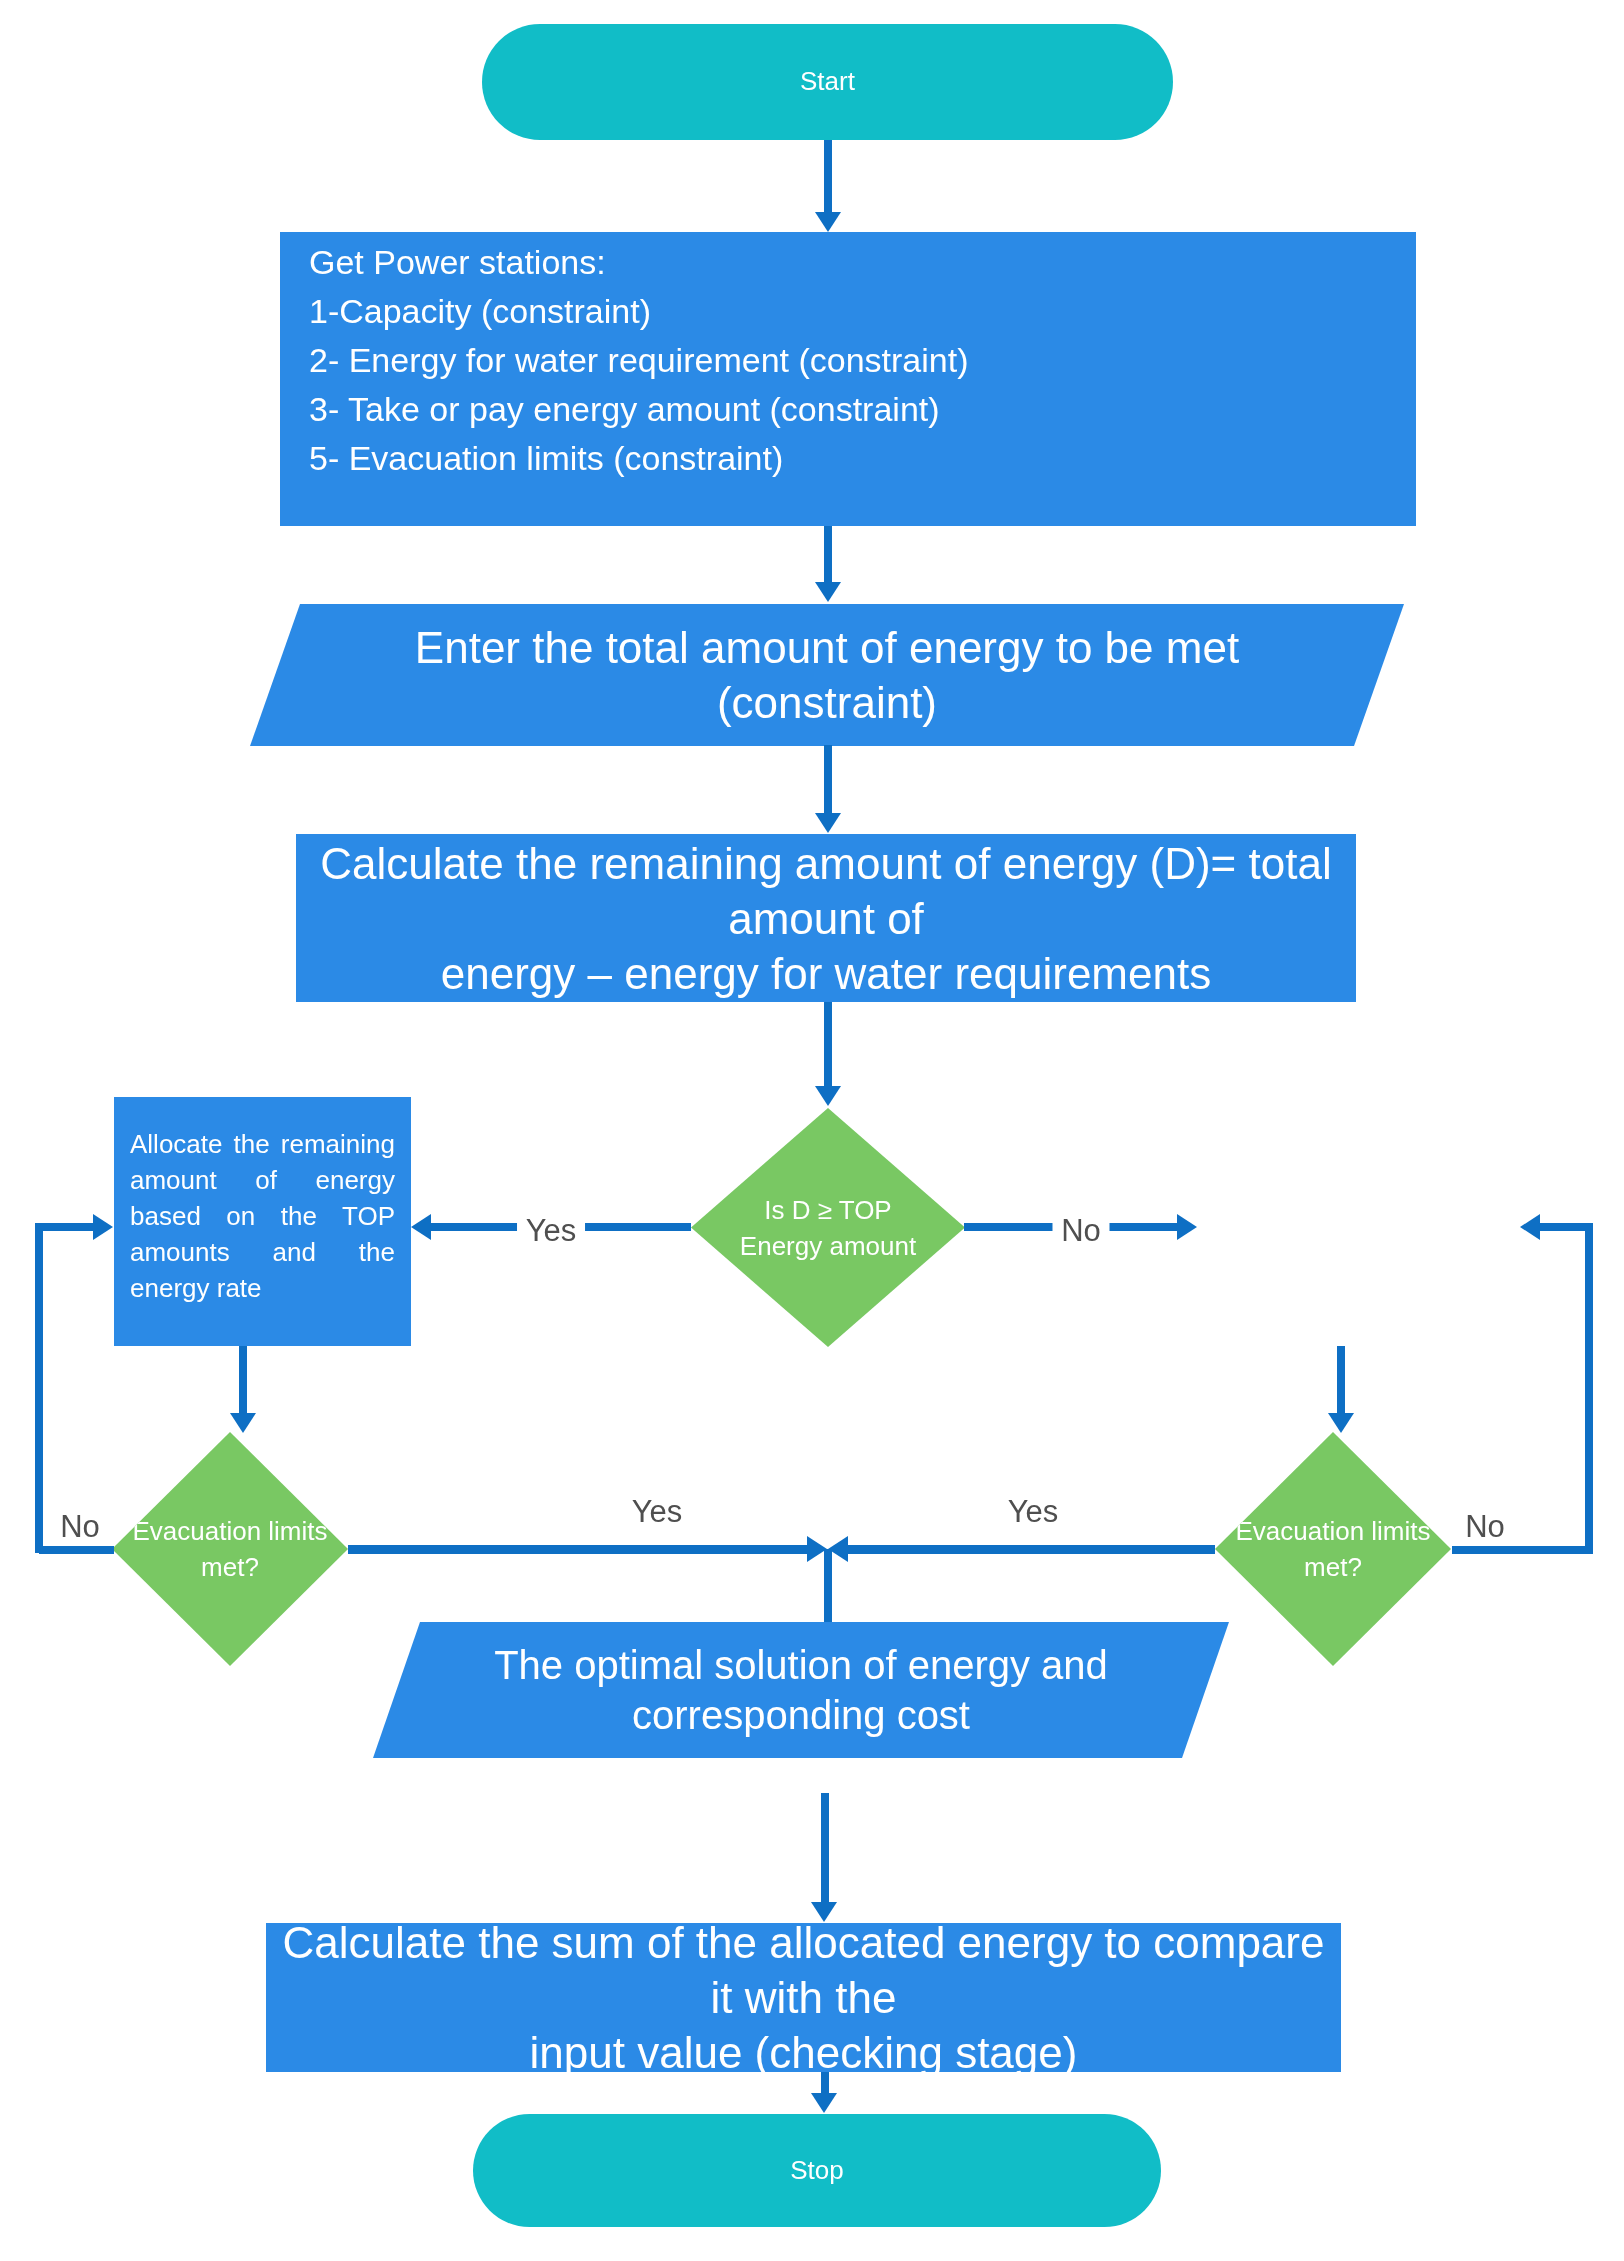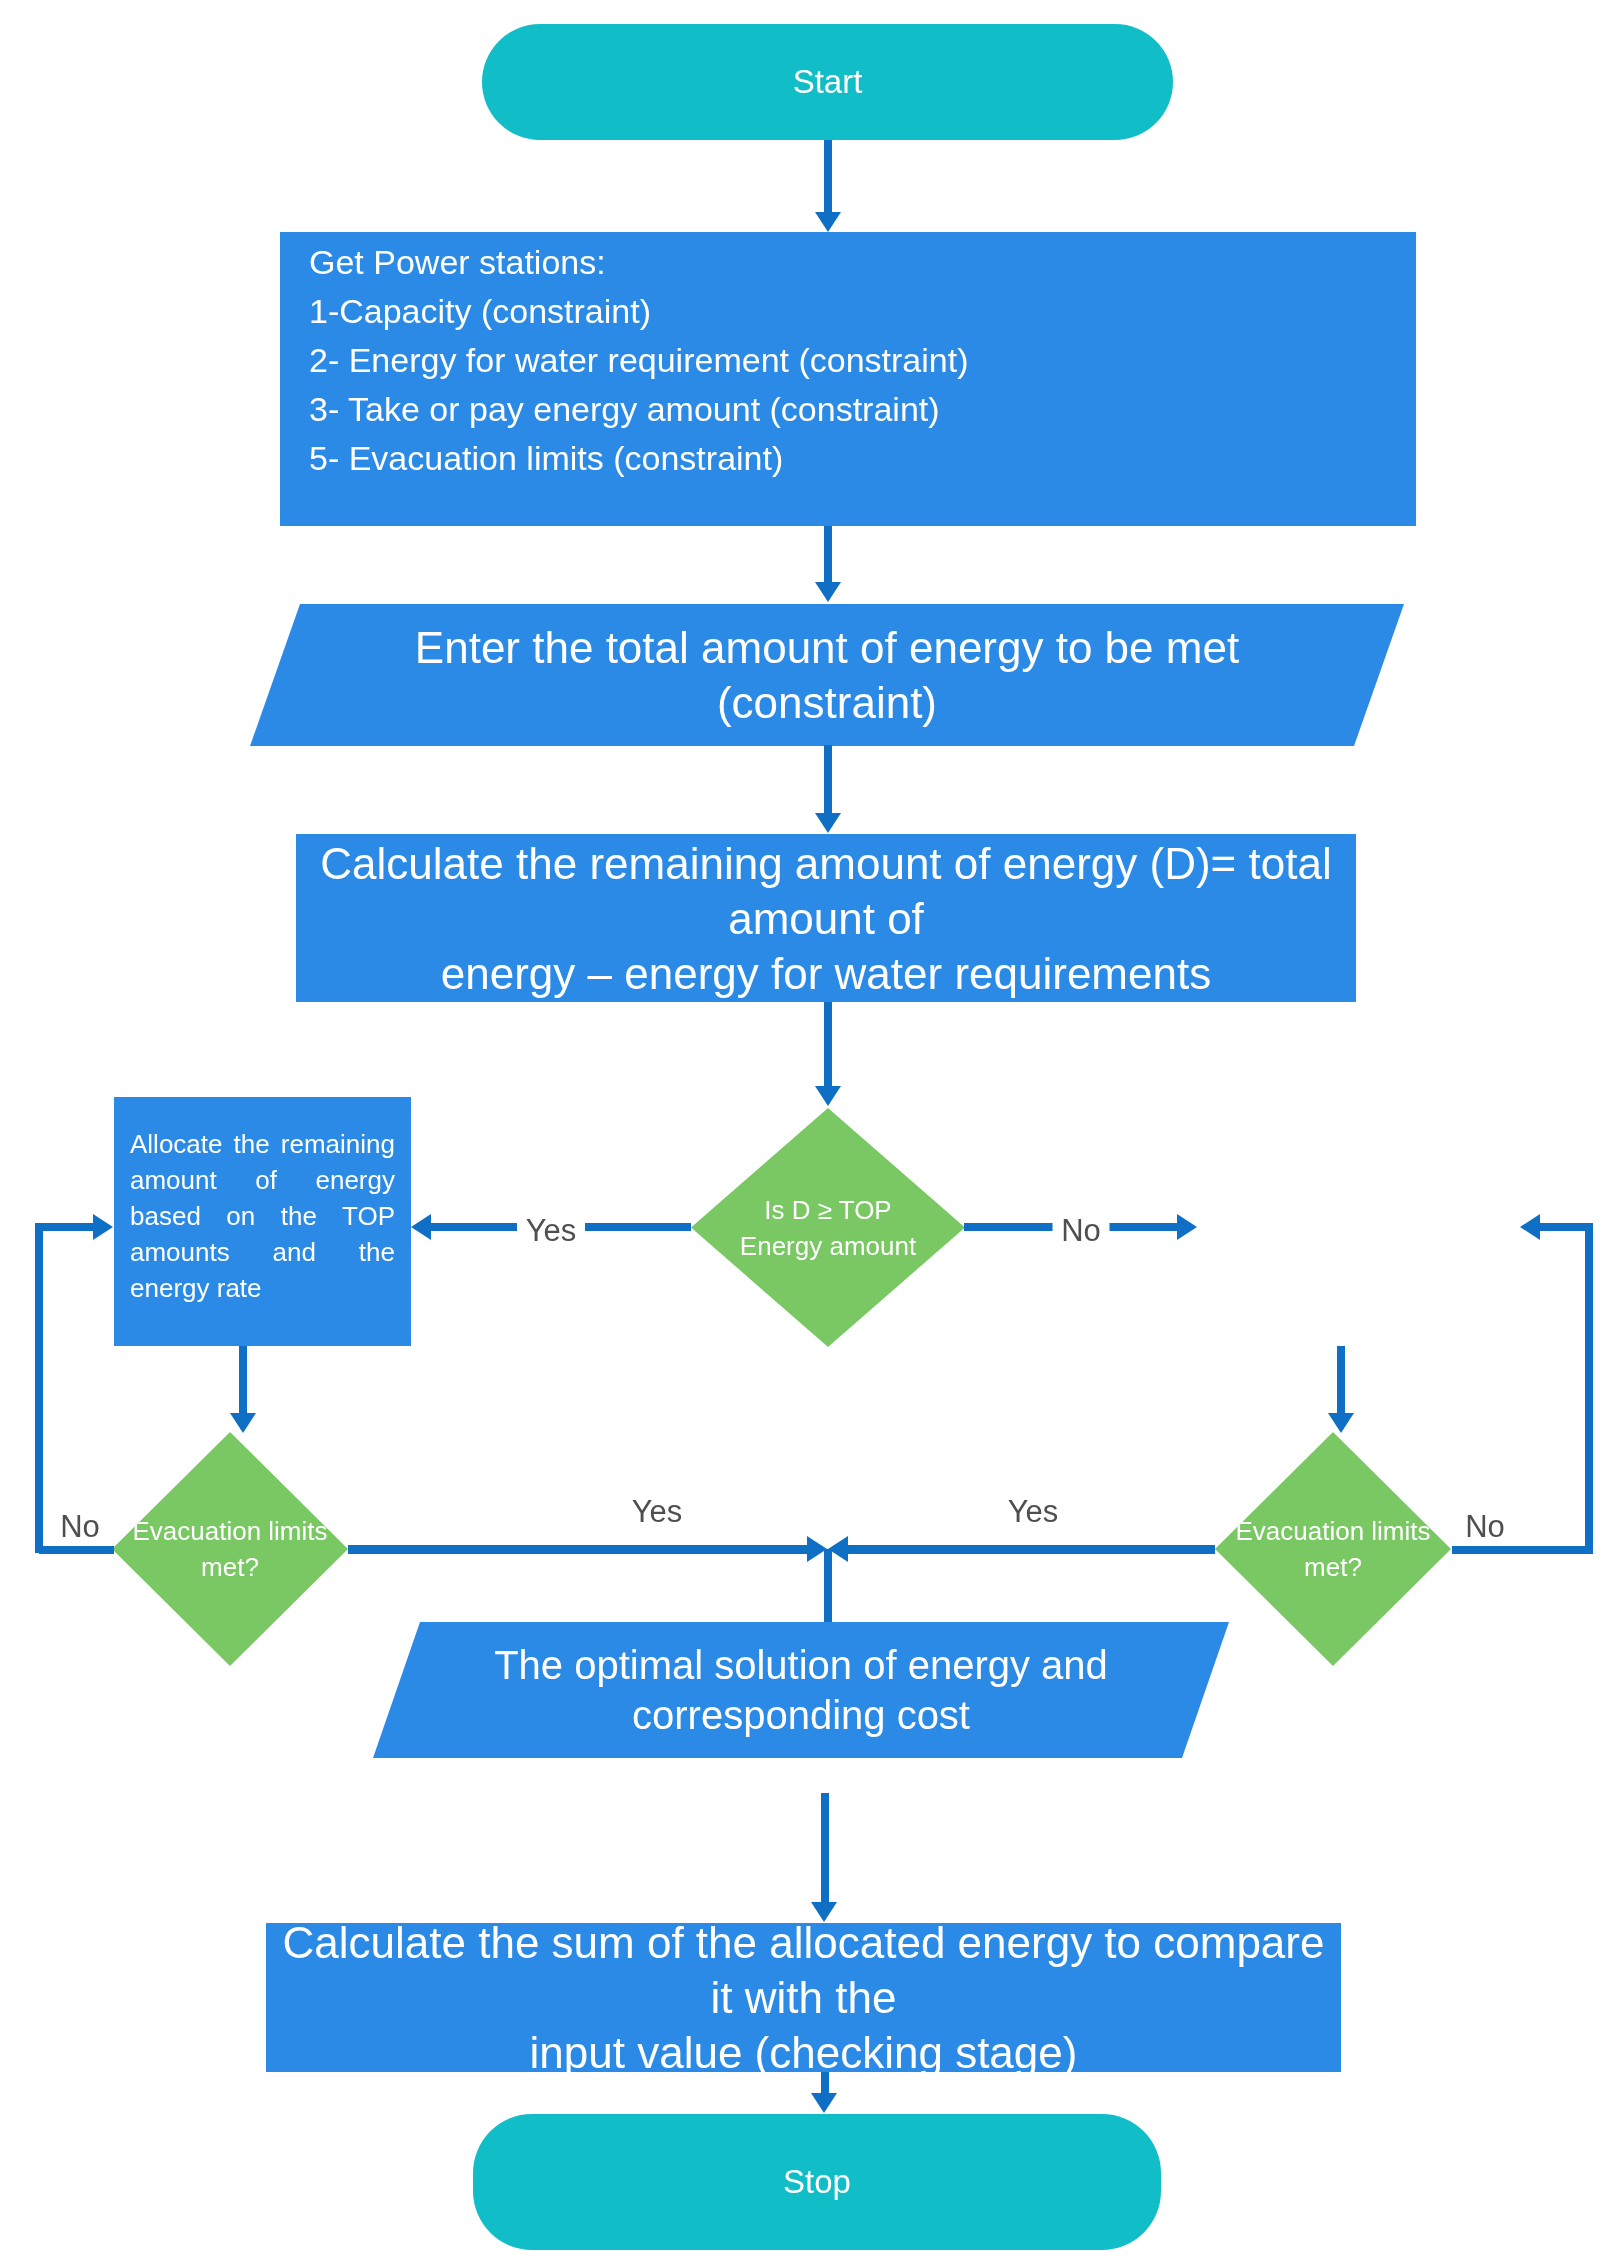--- a/index.html
+++ b/index.html
@@ -9,21 +9,21 @@
     --conn:#0E6FC4;
     --gray:#4F4F4F;
   }
   html,body{margin:0;padding:0;background:#fff;}
   .canvas{
     position:relative;width:1624px;height:2261px;background:#ffffff;overflow:hidden;
     font-family:"Liberation Sans", sans-serif;
   }
   .node{position:absolute;color:#fff;box-sizing:border-box;}
   .center{display:flex;flex-direction:column;align-items:center;justify-content:center;text-align:center;}
-  .terminator{background:var(--teal);border-radius:59px;font-size:33px;}
+  .terminator{background:var(--teal);border-radius:59px;font-size:26px;}
   .process{background:var(--blue);}
   .para{background:var(--blue);}
   .diamond{background:var(--green);clip-path:polygon(50% 0,100% 50%,50% 100%,0 50%);}
   .main-text{font-size:44px;line-height:55px;}
   .side-text{font-size:26px;line-height:36px;}
   .line{position:absolute;background:var(--conn);}
   .ah{position:absolute;width:0;height:0;}
   .ah-down{border-left:13px solid transparent;border-right:13px solid transparent;border-top:20.5px solid var(--conn);}
   .ah-right{border-top:13px solid transparent;border-bottom:13px solid transparent;border-left:20.5px solid var(--conn);}
   .ah-left{border-top:13px solid transparent;border-bottom:13px solid transparent;border-right:20.5px solid var(--conn);}
@@ -137,18 +137,18 @@
   <div class="ah ah-down" style="left:811px;top:1902px;"></div>
 
   <div class="node process center main-text" style="left:266px;top:1923px;width:1075px;height:149px;">
     <span>Calculate the sum of the allocated energy to compare it with the</span>
     <span>input value (checking stage)</span>
   </div>
 
   <div class="line" style="left:821px;top:2072px;width:7.5px;height:23.6px;"></div>
   <div class="ah ah-down" style="left:811px;top:2093px;"></div>
 
-  <div class="node terminator center" style="left:473px;top:2114px;width:688px;height:136px;">
+  <div class="node terminator center" style="left:473px;top:2114px;width:688px;height:113px;">
     <span>Stop</span>
   </div>
 
 </div>
 
 
 </body></html>

